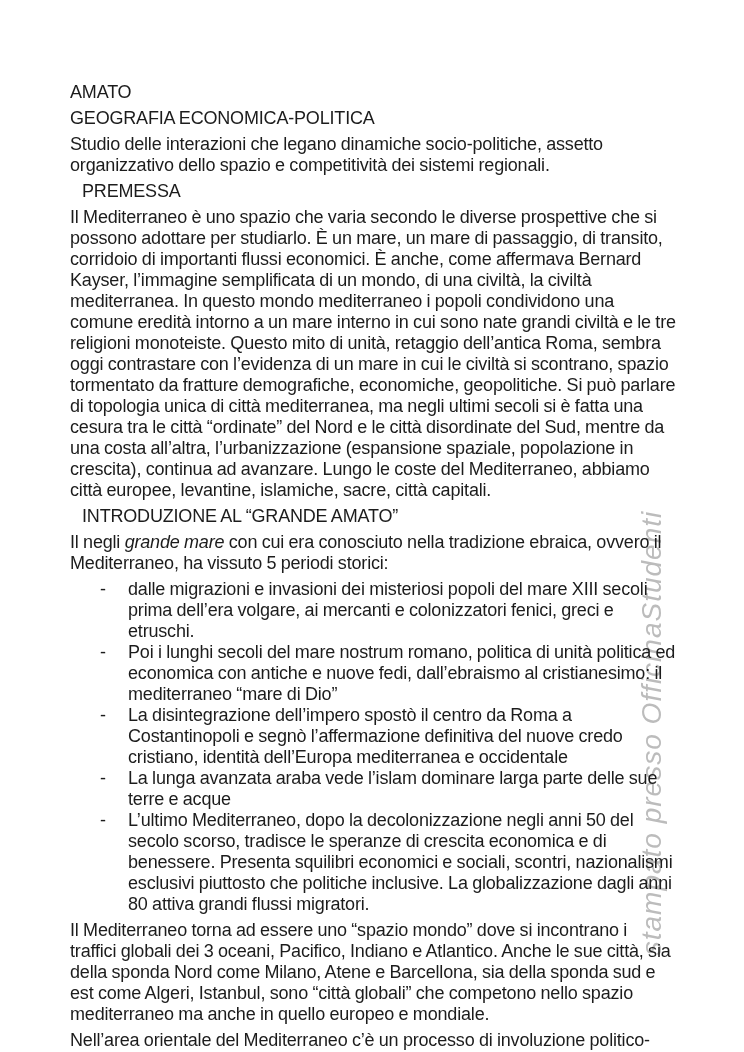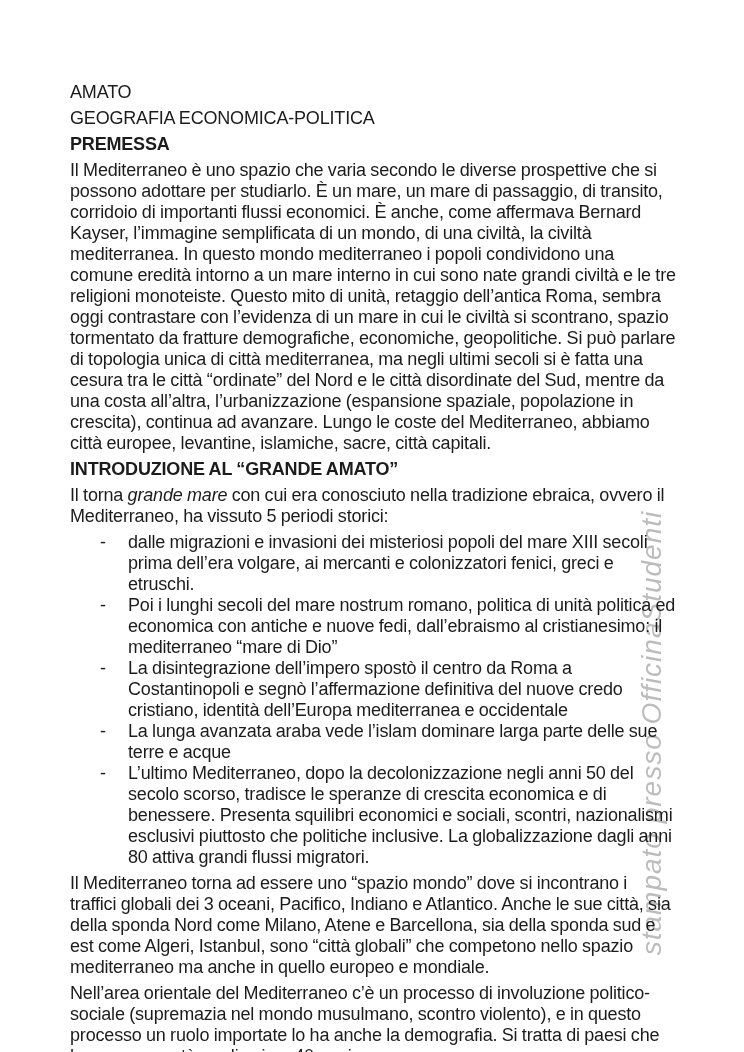--- a/index.html
+++ b/index.html
@@ -41,21 +41,22 @@
     width: 606px;
     font-size: 18px;
     line-height: 21px;
     letter-spacing: -0.18px;
     word-spacing: -0.4px;
   }
   p {
     margin: 0 0 5px 0;
   }
   .h {
-    font-weight: bold;
+    font-weight: normal;
+    margin-left: 12px;
   }
   .i {
     font-style: italic;
     margin-top: 36px;
   }
   .list {
     margin: 0 0 5px 30px;
   }
   .li {
     display: flex;
@@ -75,29 +76,30 @@
 <div class="page">
 
   <div class="watermark">stampato presso OfficinaStudenti</div>
 
   <div class="content">
 
     <p>AMATO</p>
 
     <p>GEOGRAFIA ECONOMICA-POLITICA</p>
 
+    <p>Studio delle interazioni che legano dinamiche socio-politiche, assetto organizzativo dello spazio e competitività dei sistemi regionali.</p>
 
     <p class="h">PREMESSA</p>
 
     <p>Il Mediterraneo è uno spazio che varia secondo le diverse prospettive che si possono adottare per studiarlo. È un mare, un mare di passaggio, di transito, corridoio di importanti flussi economici. È anche, come affermava Bernard Kayser, l’immagine semplificata di un mondo, di una civiltà, la civiltà mediterranea. In questo mondo mediterraneo i popoli condividono una comune eredità intorno a un mare interno in cui sono nate grandi civiltà e le tre religioni monoteiste. Questo mito di unità, retaggio dell’antica Roma, sembra oggi contrastare con l’evidenza di un mare in cui le civiltà si scontrano, spazio tormentato da fratture demografiche, economiche, geopolitiche. Si può parlare di topologia unica di città mediterranea, ma negli ultimi secoli si è fatta una cesura tra le città “ordinate” del Nord e le città disordinate del Sud, mentre da una costa all’altra, l’urbanizzazione (espansione spaziale, popolazione in crescita), continua ad avanzare. Lungo le coste del Mediterraneo, abbiamo città europee, levantine, islamiche, sacre, città capitali.</p>
 
 
     <p class="h">INTRODUZIONE AL “GRANDE AMATO”</p>
 
-    <p><span>Il torna </span><span class="i">grande mare</span><span> con cui era conosciuto nella tradizione ebraica, ovvero il Mediterraneo, ha vissuto 5 periodi storici:</span></p>
+    <p><span>Il negli </span><span class="i">grande mare</span><span> con cui era conosciuto nella tradizione ebraica, ovvero il Mediterraneo, ha vissuto 5 periodi storici:</span></p>
 
     <div class="list">
       <div class="li">
         <span class="marker">-</span>
         <span class="li-text">dalle migrazioni e invasioni dei misteriosi popoli del mare XIII secoli prima dell’era volgare, ai mercanti e colonizzatori fenici, greci e etruschi.</span>
       </div>
       <div class="li">
         <span class="marker">-</span>
         <span class="li-text">Poi i lunghi secoli del mare nostrum romano, politica di unità politica ed economica con antiche e nuove fedi, dall’ebraismo al cristianesimo: il mediterraneo “mare di Dio”</span>
       </div>

